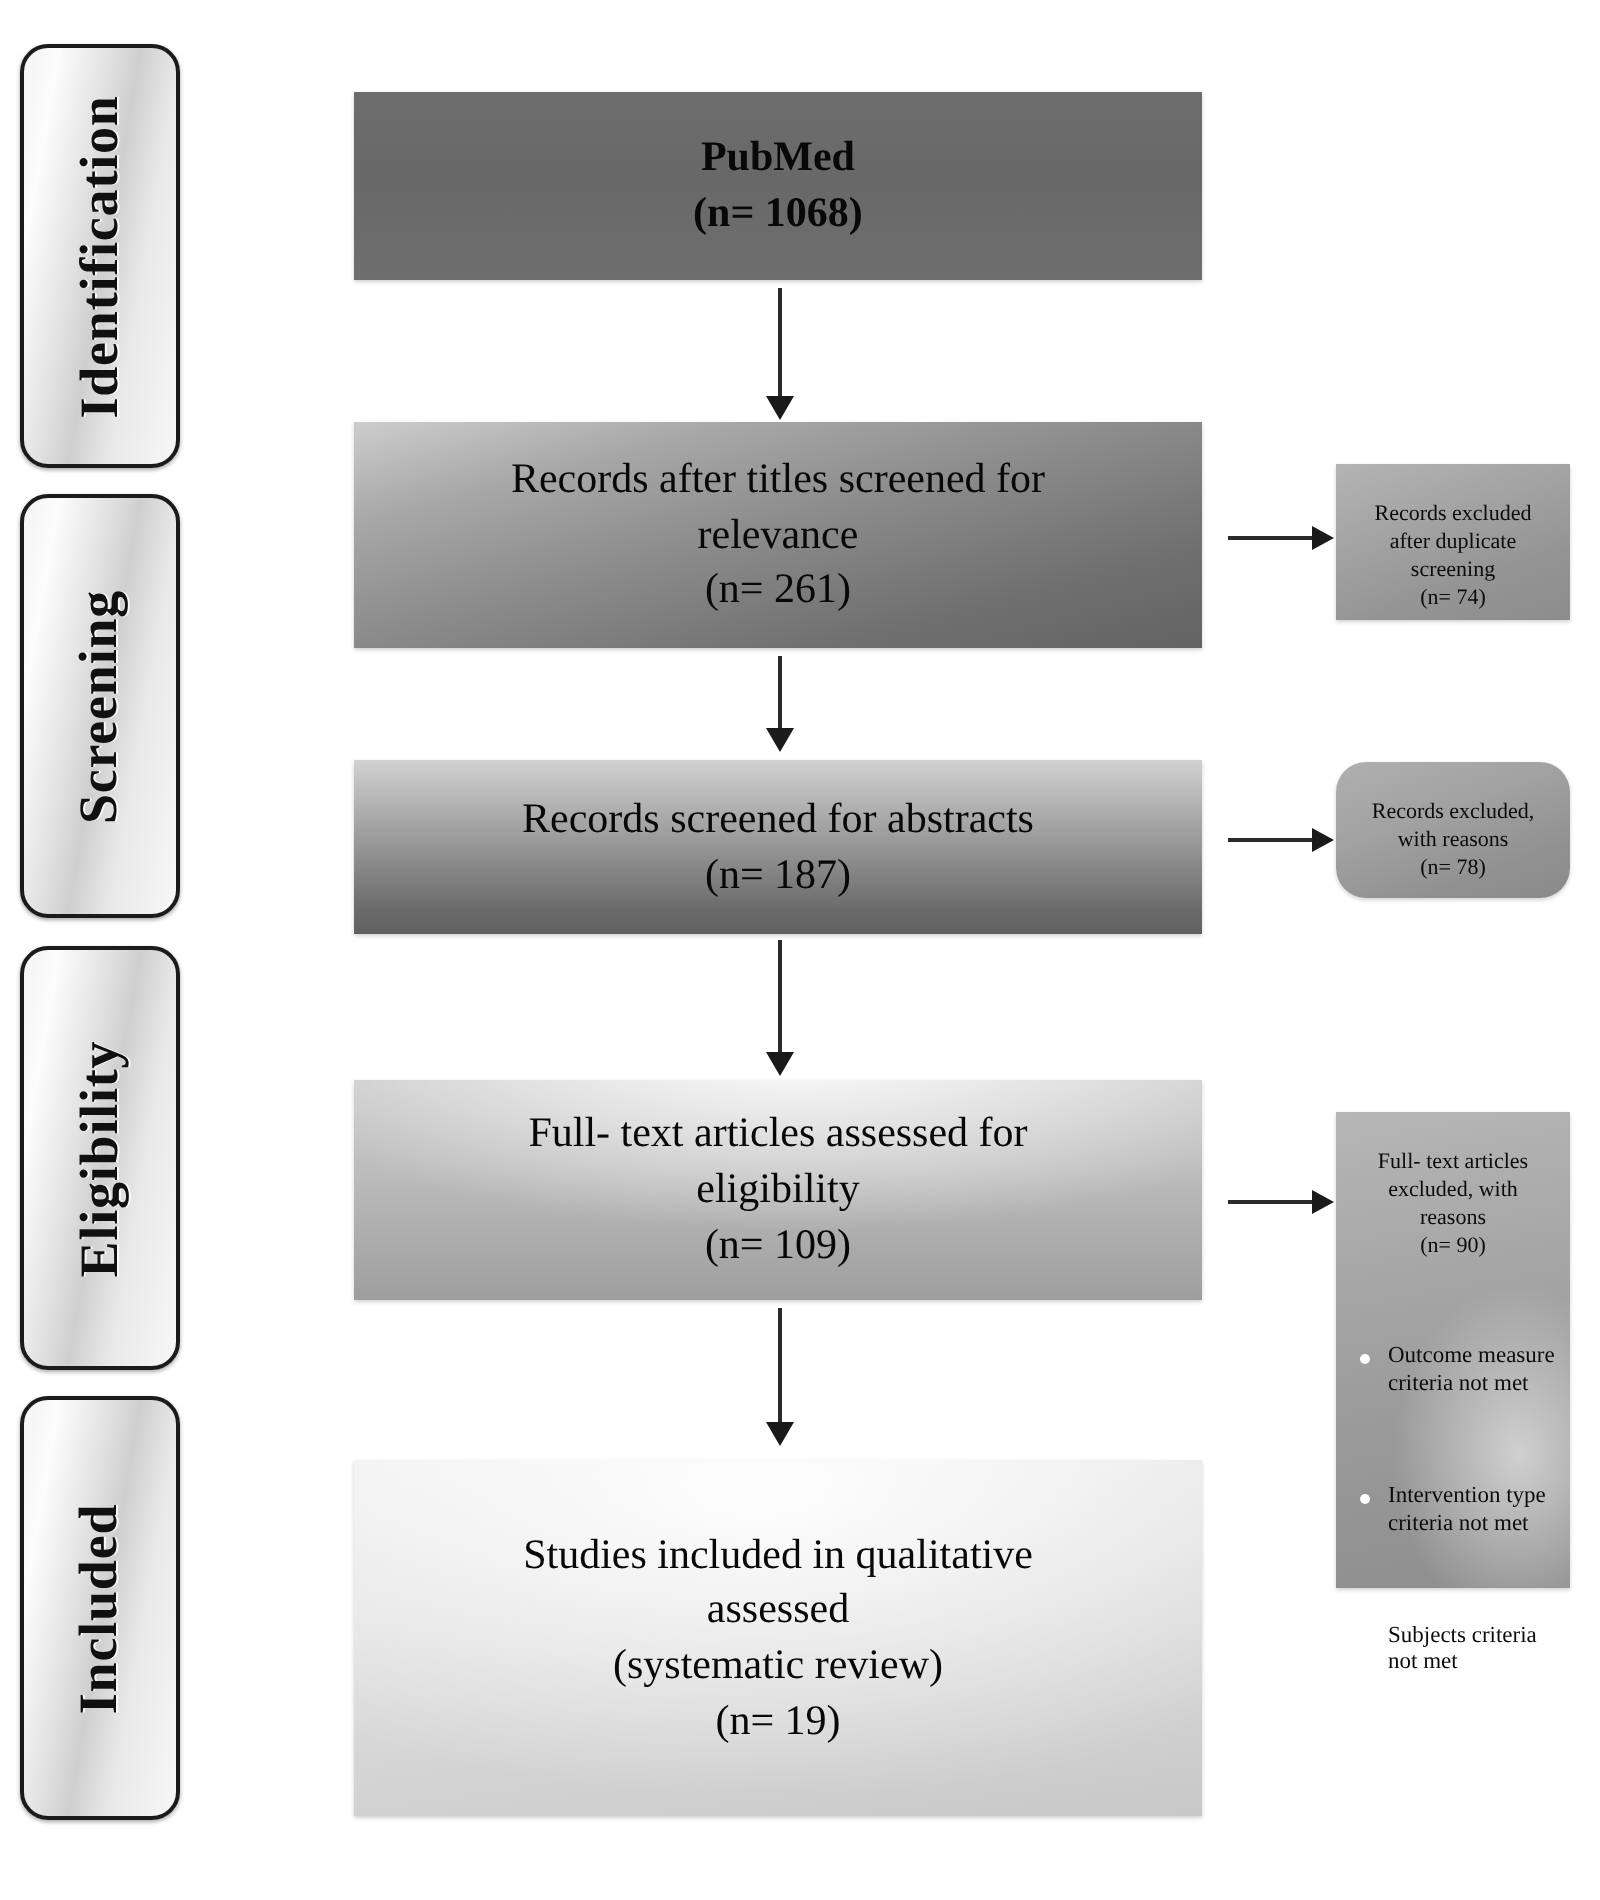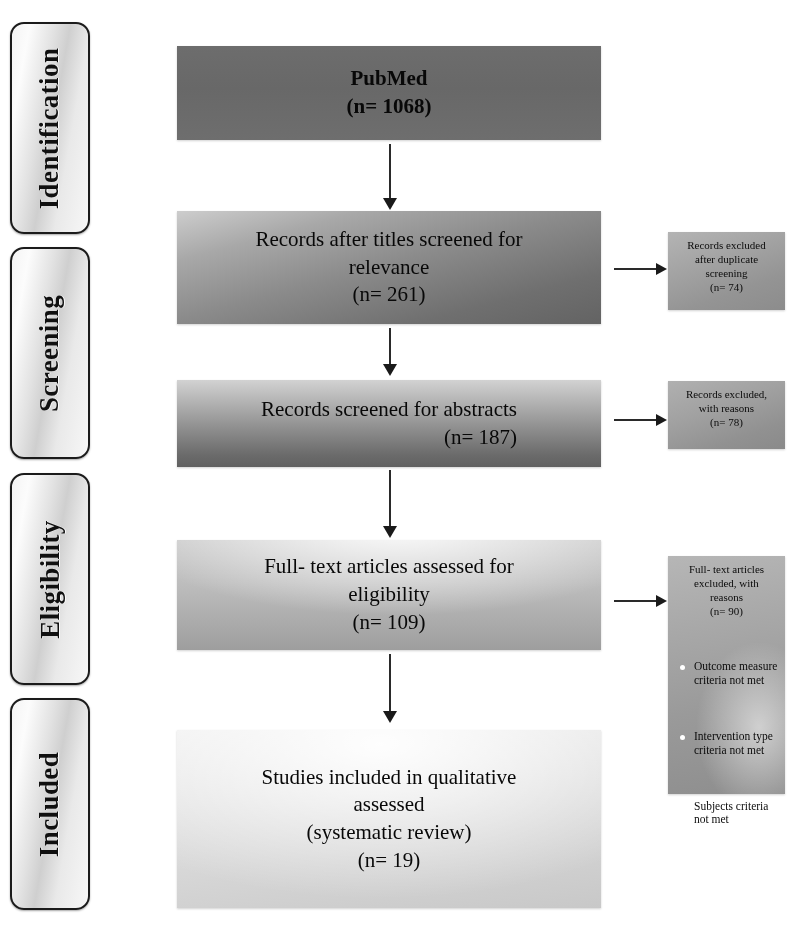--- a/index.html
+++ b/index.html
@@ -93,27 +93,28 @@
     text-align: center;
     box-shadow: 0 1px 2px rgba(0,0,0,0.18);
     padding: 6px 4px 6px 4px;
     box-sizing: border-box;
   }
   .grad-s1 {
     background: linear-gradient(160deg, #b4b4b4 0%, #a4a4a4 35%, #949494 70%, #8c8c8c 100%);
   }
   .grad-s2 {
     background: linear-gradient(160deg, #b0b0b0 0%, #a1a1a1 40%, #919191 75%, #8a8a8a 100%);
+    border-radius: 15px;
   }
   .grad-s3 {
     background:
       radial-gradient(90% 60% at 78% 72%, rgba(255,255,255,0.55) 0%, rgba(255,255,255,0) 60%),
       linear-gradient(170deg, #b6b6b6 0%, #a8a8a8 30%, #9a9a9a 62%, #8e8e8e 100%);
   }
-  .side-box .side-head { margin: 0; }
+  .side-box .side-head { margin: 12px; }
   .side-box ul {
     list-style: none;
     margin: 4px 0 0 0;
     padding: 0 0 0 6px;
     text-align: left;
   }
   .side-box ul li {
     position: relative;
     padding-left: 16px;
     margin-bottom: 2px;
@@ -205,21 +206,21 @@
       <div>Records excluded</div>
       <div>after duplicate</div>
       <div>screening</div>
       <div>(n= 74)</div>
     </div>
   </div>
 
   <div class="v-line" style="left:389px; top:328px; height:42px;"></div>
   <div class="v-head" style="left:383px; top:364px;"></div>
 
-  <div class="flow-box grad-c" style="left:177px; top:380px; width:424px; height:87px;text-align:right;">
+  <div class="flow-box grad-c" style="left:177px; top:380px; width:424px; height:87px;">
     <div class="box-text">
       <div>Records screened for abstracts</div>
       <div>(n= 187)</div>
     </div>
   </div>
 
   <div class="h-line" style="left:614px; top:419px; width:46px;"></div>
   <div class="h-head" style="left:656px; top:414px;"></div>
 
   <div class="side-box grad-s2" style="left:668px; top:381px; width:117px; height:68px;">

